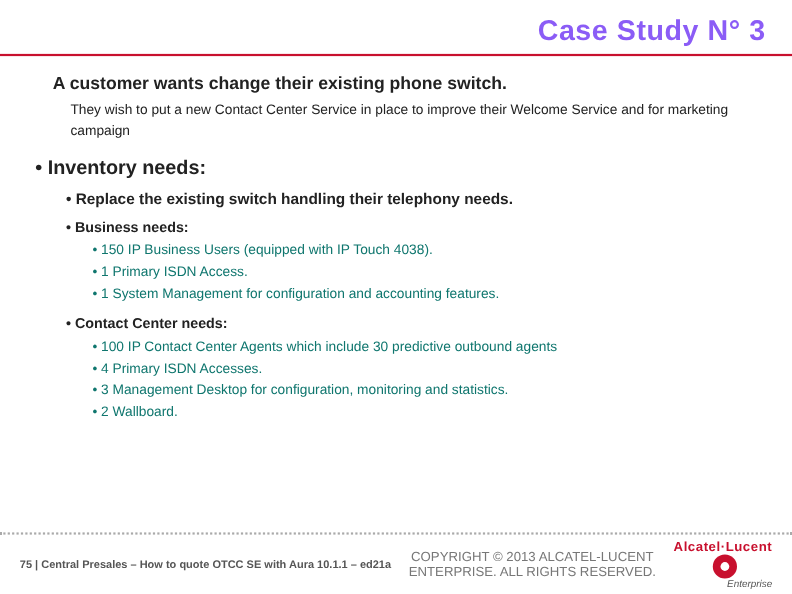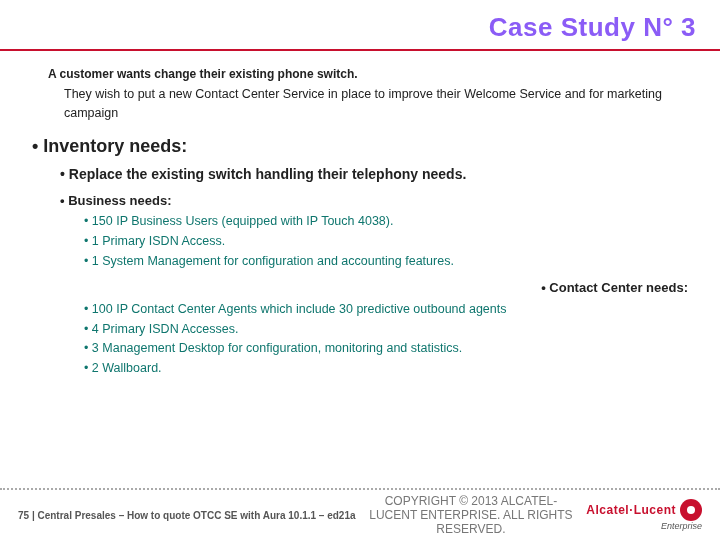--- a/index.html
+++ b/index.html
@@ -105,21 +105,21 @@
     }
 
     .footer-right {
       display: flex;
       flex-direction: column;
       align-items: flex-end;
     }
 
     .alcatel-logo {
       display: flex;
-      flex-direction: row;
+      flex-direction: column;
       align-items: flex-end;
     }
 
     .alcatel-text {
       font-size: 12px;
       font-weight: bold;
       color: #c8102e;
       letter-spacing: 0.5px;
     }
 
@@ -161,21 +161,21 @@
     p {
       line-height: 1.5;
     }
 
     .scenario-label {
       font-size: 14px;
       font-weight: bold;
     }
 
     .scenario-body {
-      font-size: 12px;
+      font-size: 16px;
       font-weight: bold;
       padding-left: 16px;
       margin-bottom: 2px;
     }
 
     .scenario-sub {
       font-size: 12.5px;
       padding-left: 32px;
       line-height: 1.5;
     }
@@ -205,21 +205,21 @@
       <p class="indented-2 normal-text">
         <span>• </span><span>150 IP Business Users (equipped with IP Touch 4038).</span>
       </p>
       <p class="indented-2 normal-text">
         <span>• </span><span>1  Primary ISDN Access.</span>
       </p>
       <p class="indented-2 normal-text">
         <span>• </span><span>1 System Management for configuration and accounting features.</span>
       </p>
 
-      <p class="indented-1 sub-heading" style="margin-top:8px;text-align:right;">• Contact Center needs:</p>
+      <p class="indented-1 sub-heading" style="margin-top:8px;">• Contact Center needs:</p>
       <p class="indented-2 normal-text">
         <span>• </span><span>100 IP Contact Center Agents which include 30 predictive outbound agents</span>
       </p>
       <p class="indented-2 normal-text">
         <span>• </span><span>4  Primary ISDN Accesses.</span>
       </p>
       <p class="indented-2 normal-text">
         <span>• </span><span>3 Management Desktop for configuration, monitoring and statistics.</span>
       </p>
       <p class="indented-2 normal-text">

